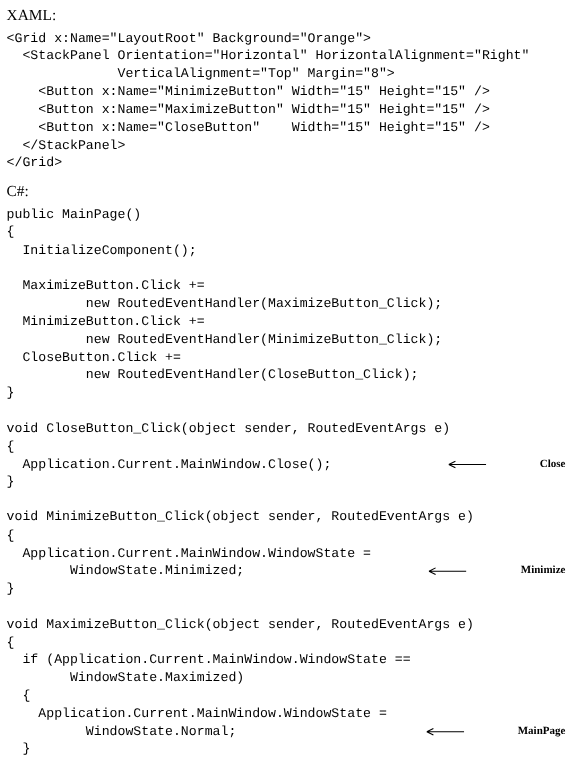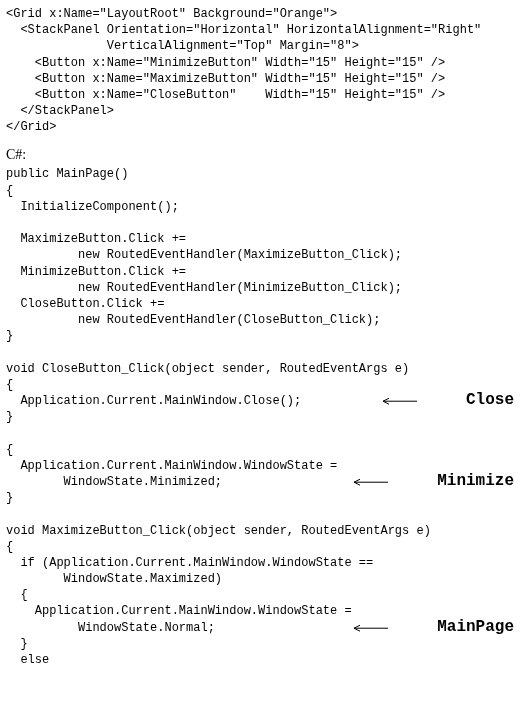--- a/index.html
+++ b/index.html
@@ -33,41 +33,42 @@
   .row {
     position: relative;
   }
   .annot {
     position: absolute;
     right: 6px;
     top: 50%;
     transform: translateY(-50%);
     display: flex;
     align-items: center;
-    font-family: Liberation Mono, monospace;
+    font-family: Liberation Serif, serif;
     font-weight: bold;
-    font-size: 16px;
+    font-size: 10px;
     gap: 43px;
   }
   .arrow {
     width: 38px;
     height: 8px;
     margin-right: 6px;
     flex: 0 0 auto;
   }
 </style>
 </head>
 <body>
 
 <div class="page">
 
+  <div class="label">XAML:</div>
   <pre class="code" id="xaml-block"><div class="row">&lt;Grid x:Name="LayoutRoot" Background="Orange"&gt;</div><div class="row">  &lt;StackPanel Orientation="Horizontal" HorizontalAlignment="Right"</div><div class="row">              VerticalAlignment="Top" Margin="8"&gt;</div><div class="row">    &lt;Button x:Name="MinimizeButton" Width="15" Height="15" /&gt;</div><div class="row">    &lt;Button x:Name="MaximizeButton" Width="15" Height="15" /&gt;</div><div class="row">    &lt;Button x:Name="CloseButton"    Width="15" Height="15" /&gt;</div><div class="row">  &lt;/StackPanel&gt;</div><div class="row">&lt;/Grid&gt;</div></pre>
 
   <div class="label">C#:</div>
   <pre class="code" id="cs-block"><div class="row">public MainPage()</div><div class="row">{</div><div class="row">  InitializeComponent();</div><div class="row">&nbsp;</div><div class="row">  MaximizeButton.Click +=</div><div class="row">          new RoutedEventHandler(MaximizeButton_Click);</div><div class="row">  MinimizeButton.Click +=</div><div class="row">          new RoutedEventHandler(MinimizeButton_Click);</div><div class="row">  CloseButton.Click +=</div><div class="row">          new RoutedEventHandler(CloseButton_Click);</div><div class="row">}</div><div class="row">&nbsp;</div><div class="row">void CloseButton_Click(object sender, RoutedEventArgs e)</div><div class="row">{</div><div class="row">  Application.Current.MainWindow.Close();<span class="annot"><svg class="arrow" viewBox="0 0 38 8">
             <path d="M38 4 L4 4 M4 4 L10 1 M4 4 L10 7" stroke="#000" stroke-width="1" fill="none"></path>
-          </svg><span>Close</span></span></div><div class="row">}</div><div class="row">&nbsp;</div><div class="row">{</div><div class="row">  Application.Current.MainWindow.WindowState =</div><div class="row">        WindowState.Minimized;<span class="annot"><svg class="arrow" viewBox="0 0 38 8">
+          </svg><span>Close</span></span></div><div class="row">}</div><div class="row">&nbsp;</div><div class="row">void MinimizeButton_Click(object sender, RoutedEventArgs e)</div><div class="row">{</div><div class="row">  Application.Current.MainWindow.WindowState =</div><div class="row">        WindowState.Minimized;<span class="annot"><svg class="arrow" viewBox="0 0 38 8">
             <path d="M38 4 L4 4 M4 4 L10 1 M4 4 L10 7" stroke="#000" stroke-width="1" fill="none"></path>
           </svg><span>Minimize</span></span></div><div class="row">}</div><div class="row">&nbsp;</div><div class="row">void MaximizeButton_Click(object sender, RoutedEventArgs e)</div><div class="row">{</div><div class="row">  if (Application.Current.MainWindow.WindowState ==</div><div class="row">        WindowState.Maximized)</div><div class="row">  {</div><div class="row">    Application.Current.MainWindow.WindowState =</div><div class="row">          WindowState.Normal;<span class="annot"><svg class="arrow" viewBox="0 0 38 8">
             <path d="M38 4 L4 4 M4 4 L10 1 M4 4 L10 7" stroke="#000" stroke-width="1" fill="none"></path>
-          </svg><span>MainPage</span></span></div><div class="row">  }</div><div class="row">  else</div></pre>
+          </svg><span>MainPage</span></span></div><div class="row">  }</div></pre>
 
 </div>
 
 </body></html>

